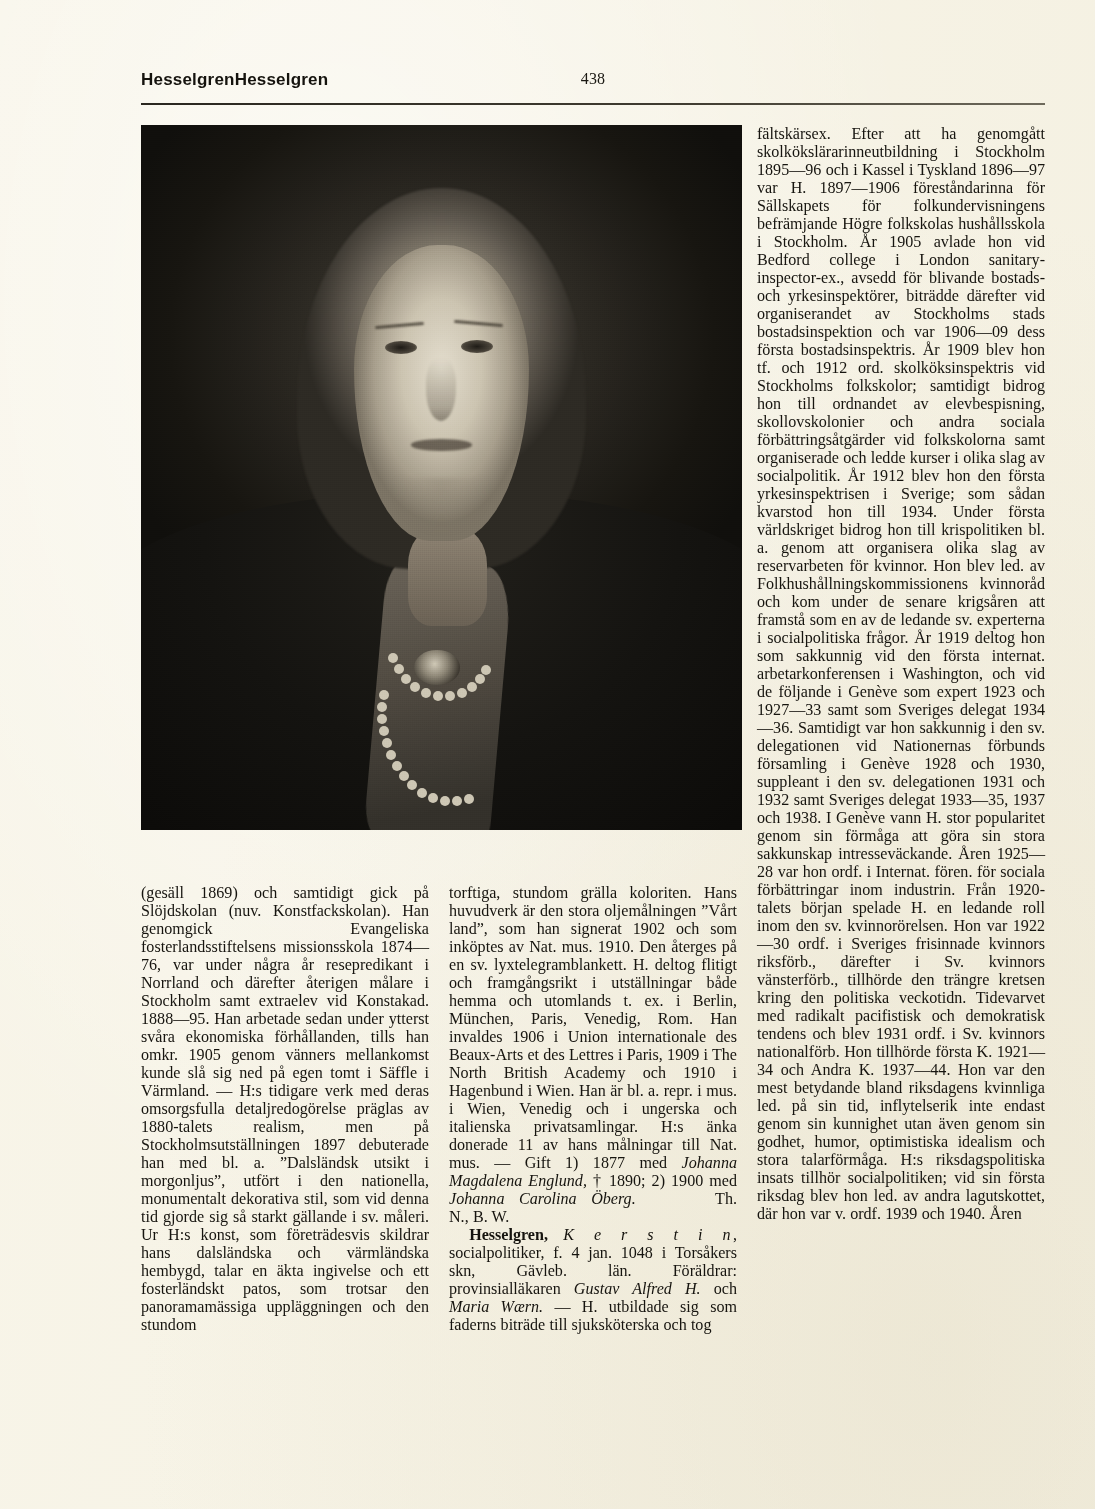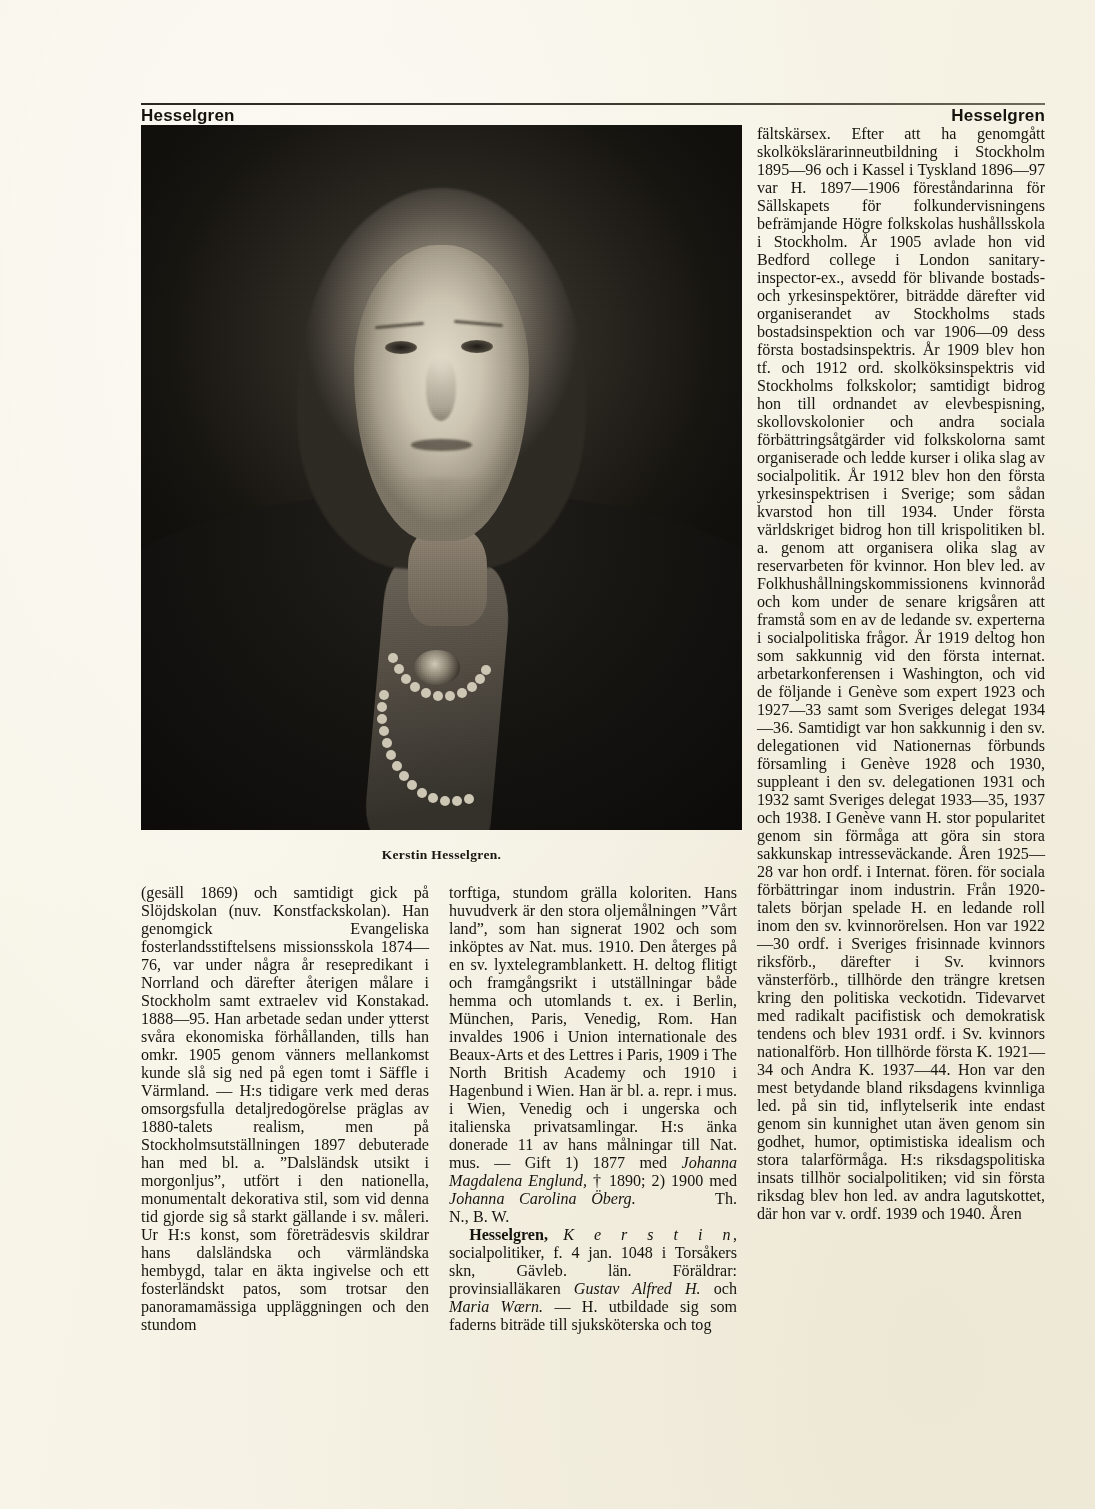--- a/index.html
+++ b/index.html
@@ -32,27 +32,25 @@
 
   
   .runhead {
     position: absolute;
     left: 141px;
     top: 70px;
     width: 904px;
     height: 26px;
     display: flex;
     align-items: baseline;
-    justify-content: space-between;
     font-family: "Liberation Sans", "DejaVu Sans", sans-serif;
     font-weight: bold;
     font-size: 17px;
     letter-spacing: 0.2px;
     color: #15130e;
-    margin-top: 36px;
   }
   .runhead .folio {
     font-family: "Liberation Serif", "DejaVu Serif", serif;
     font-weight: normal;
     font-size: 16px;
     position: absolute;
     left: 0;
     right: 0;
     text-align: center;
     color: #1a1812;
@@ -264,20 +262,21 @@
 </style>
 </head>
 <body>
 
 <div class="page" style="background: rgb(248, 245, 233); color: rgb(22, 20, 15);">
 
   <div class="paper-texture"></div>
 
   <div class="runhead">
     <span>Hesselgren</span>
+    <span class="folio">438</span>
     <span>Hesselgren</span>
   </div>
   <div class="rule"></div>
 
   <div class="plate">
     <div class="photo">
       <div class="ph-bg"></div>
       <div class="ph-coat"></div>
       <div class="ph-blouse"></div>
       <div class="ph-hair"></div>
@@ -323,21 +322,20 @@
               <circle cx="328" cy="674" r="5"></circle>
           </g>
         </svg>
       </div>
 
       <div class="ph-brooch"></div>
       <div class="ph-grain"></div>
     </div>
   </div>
 
-  <div class="caption">Kerstin Hesselgren.</div>
 
   <div class="col" id="col-left">
     <p>(gesäll 1869) och samtidigt gick på Slöjdskolan (nuv. Konstfackskolan). Han genomgick Evangeliska fosterlandsstiftelsens missionsskola 1874—76, var under några år resepredikant i Norrland och därefter återigen målare i Stockholm samt extraelev vid Konstakad. 1888—95. Han arbetade sedan under ytterst svåra ekonomiska förhållanden, tills han omkr. 1905 genom vänners mellankomst kunde slå sig ned på egen tomt i Säffle i Värmland. — H:s tidigare verk med deras omsorgsfulla detaljredogörelse präglas av 1880-talets realism, men på Stockholmsutställningen 1897 debuterade han med bl. a. ”Dalsländsk utsikt i morgonljus”, utfört i den nationella, monumentalt dekorativa stil, som vid denna tid gjorde sig så starkt gällande i sv. måleri. Ur H:s konst, som företrädesvis skildrar hans dalsländska och värmländska hembygd, talar en äkta ingivelse och ett fosterländskt patos, som trotsar den panoramamässiga uppläggningen och den stundom</p>
   </div>
 
   <div class="col" id="col-mid">
     <p><span>torftiga, stundom grälla koloriten. Hans huvudverk är den stora oljemålningen ”Vårt land”, som han signerat 1902 och som inköptes av Nat. mus. 1910. Den återges på en sv. lyxtelegramblankett. H. deltog flitigt och framgångsrikt i utställningar både hemma och utomlands t. ex. i Berlin, München, Paris, Venedig, Rom. Han invaldes 1906 i Union internationale des Beaux-Arts et des Lettres i Paris, 1909 i The North British Academy och 1910 i Hagenbund i Wien. Han är bl. a. repr. i mus. i Wien, Venedig och i ungerska och italienska privatsamlingar. H:s änka donerade 11 av hans målningar till Nat. mus. — Gift 1) 1877 med </span><i>Johanna Magdalena Englund,</i><span> † 1890; 2) 1900 med </span><i>Johanna Carolina Öberg.</i><span class="nbsp-gap"></span><span class="sig">Th. N., B. W.</span></p>
     <p class="indent"><span class="sc-name">Hesselgren,</span> <span class="spaced-italic">K e r s t i n</span><span>, socialpolitiker, f. 4 jan. 1048 i Torsåkers skn, Gävleb. län. Föräldrar: provinsialläkaren </span><i>Gustav Alfred H.</i><span> och </span><i>Maria Wærn.</i><span> — H. utbildade sig som faderns biträde till sjuksköterska och tog</span></p>
   </div>
 

